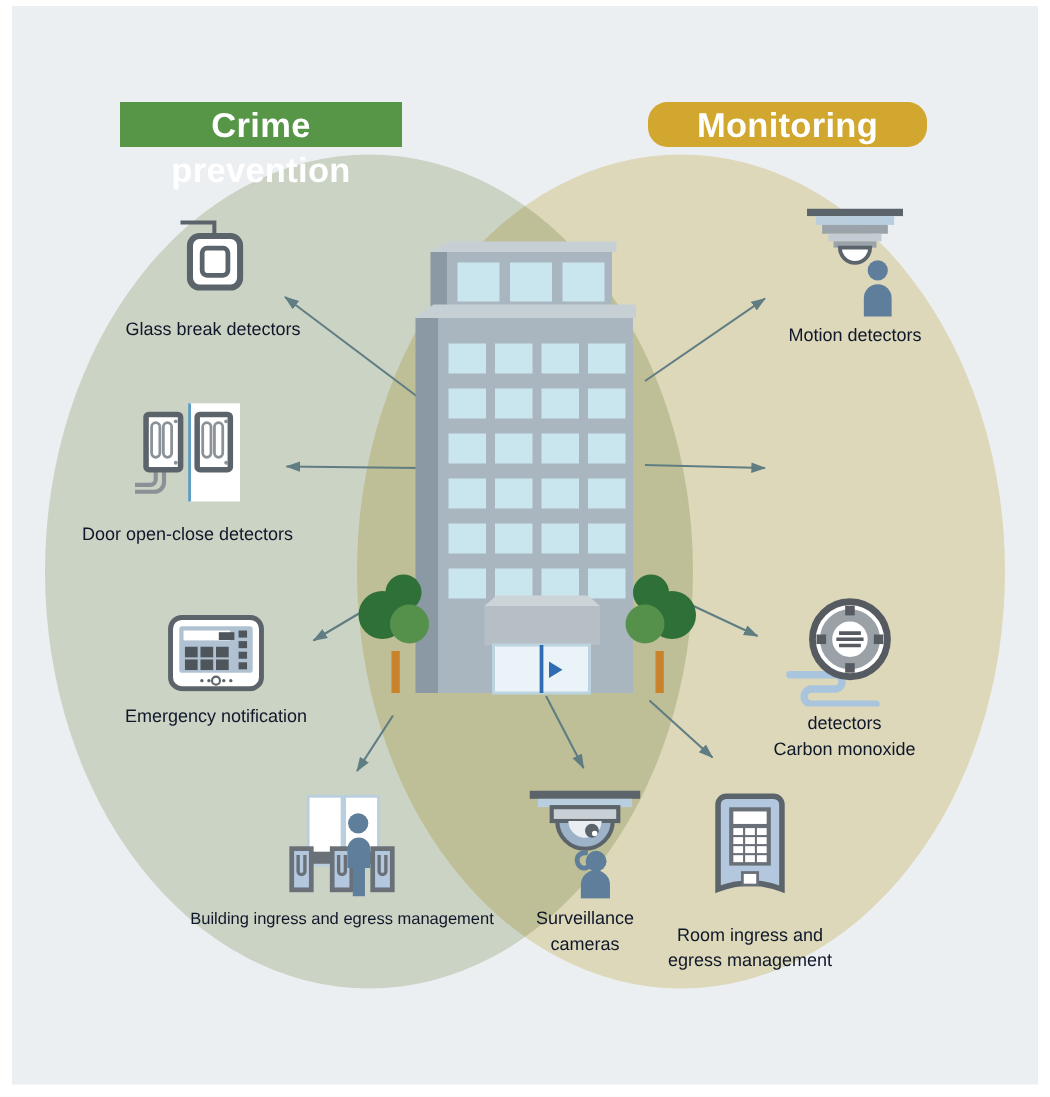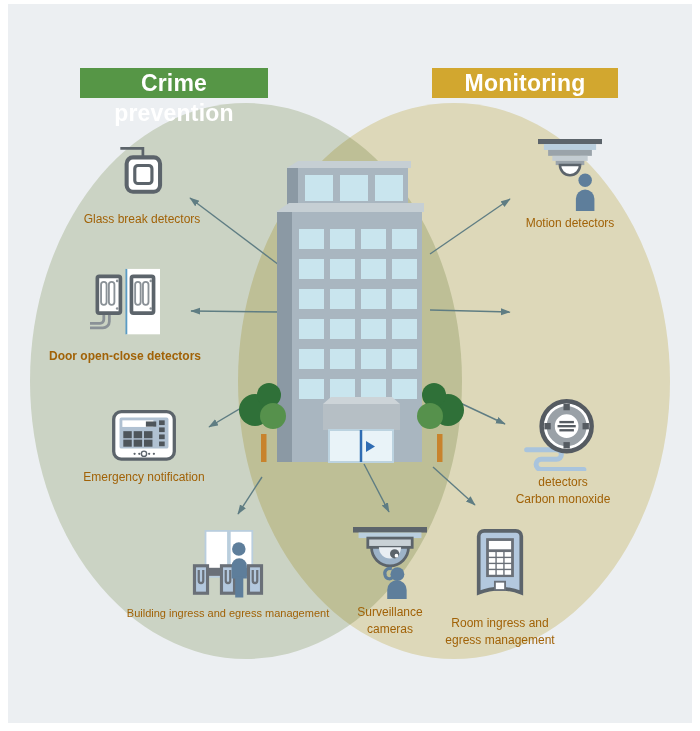--- a/index.html
+++ b/index.html
@@ -8,31 +8,31 @@
   .stage { position:relative; width:700px; height:731px; background:#ffffff; overflow:hidden; }
   .panel { position:absolute; left:8px; top:4px; right:8px; bottom:8px; background:#eceff2; }
 
   .zone { position:absolute; border-radius:50%; mix-blend-mode:multiply; }
   .zone.green { left:30px; top:103px; width:432px; height:556px; background:#dce2cf; }
   .zone.tan   { left:238px; top:103px; width:432px; height:556px; background:#efe7c3; }
 
   .banner { position:absolute; top:68px; height:30px; color:#fff; font-weight:bold;
             font-size:23px; text-align:center; line-height:30px; letter-spacing:.2px; }
   .banner.green { left:80px;  width:188px; background:#569646; }
-  .banner.gold  { left:432px; width:186px; background:#d2a72f; }
+  .banner.gold  { left:432px; width:186px; background:#d2a72f;border-radius:13px; }
 
   .arrows   { position:absolute; left:0; top:0; }
   .building { position:absolute; left:235px; top:140px; }
 
   .item { position:absolute; text-align:center; }
   .item svg { display:block; margin:0 auto; }
-  .label { color:#a16207; font-size:12px; line-height:17px; margin-top:8px; }
+  .label { color:#0f172a; font-size:12px; line-height:17px; margin-top:8px; }
 
   .i-glass  { left:42px;  top:142px; width:200px; }
-  .i-door   { left:25px;  top:268px; width:200px; } .i-door .label { margin-top:12px;font-weight:bold; }
+  .i-door   { left:25px;  top:268px; width:200px; } .i-door .label { margin-top:12px; }
   .i-emer   { left:44px;  top:410px; width:200px; }
   .i-bldg   { left:123px; top:530px; width:210px; } .i-bldg .label { margin-top:7px; font-size:11px; white-space:nowrap; }
   .i-surv   { left:320px; top:527px; width:140px; } .i-surv .label { margin-top:5px; }
   .i-motion { left:470px; top:139px; width:200px; } .i-motion .label { margin-top:4px; }
   .i-smoke  { left:481px; top:255px; width:200px; } .i-smoke .label { margin-top:5px; }
   .i-co     { left:463px; top:398px; width:200px; } .i-co .label { margin-top:3px; }
   .i-room   { left:430px; top:528px; width:140px; } .i-room .label { margin-top:15px; }
 </style>
 </head>
 <body>

